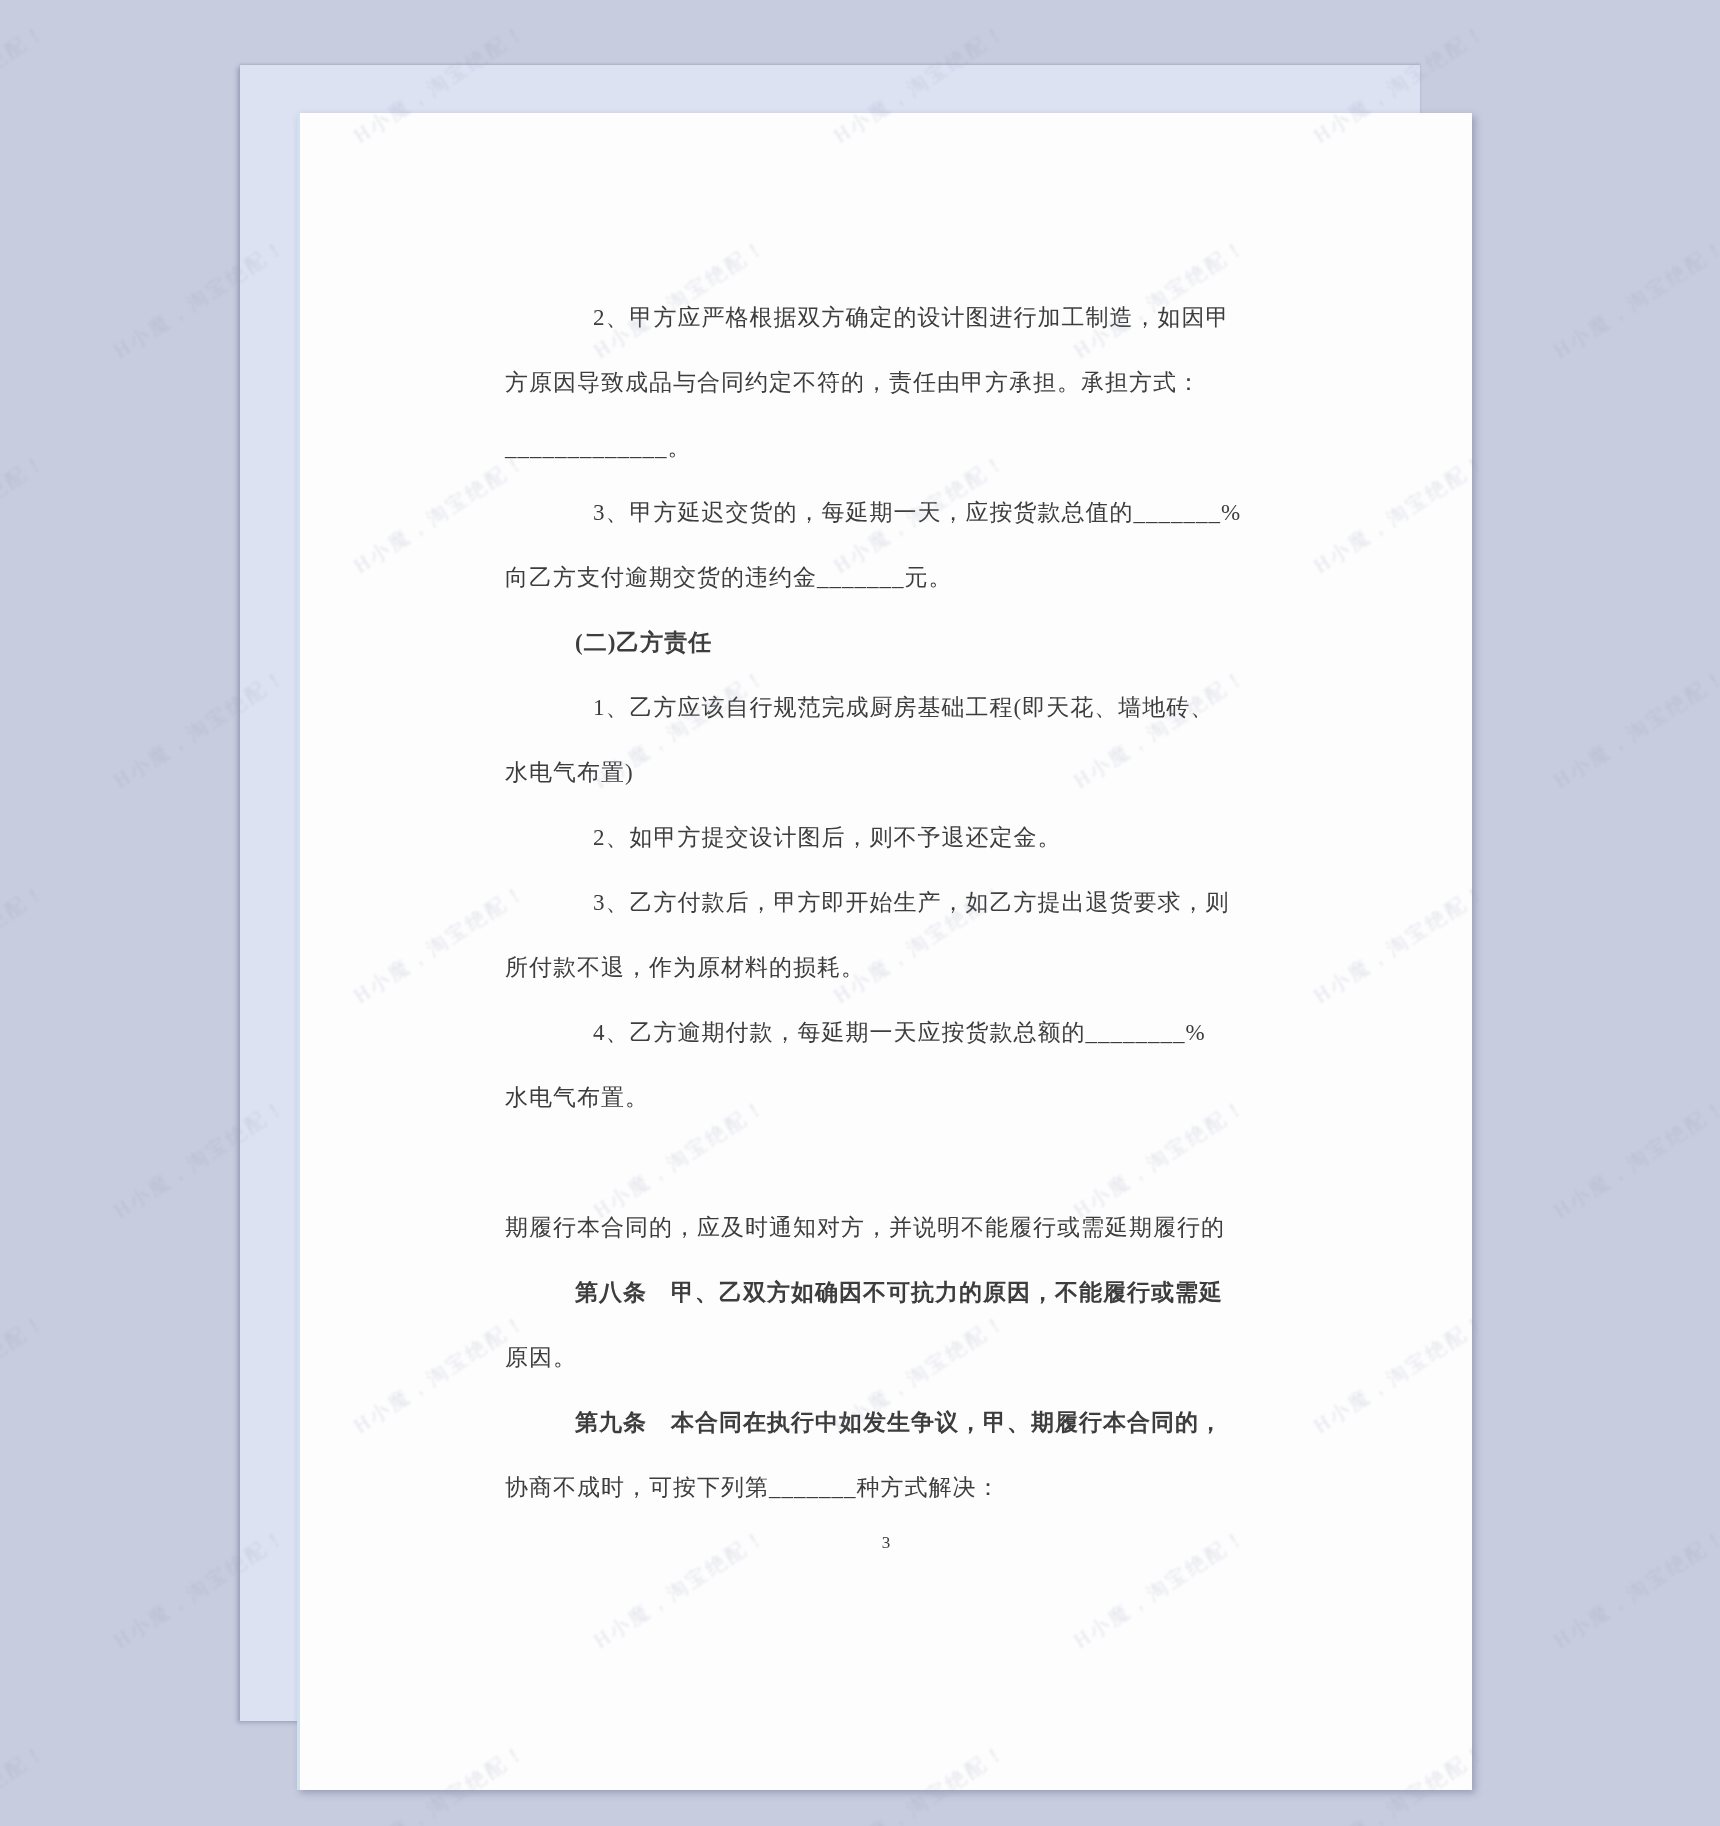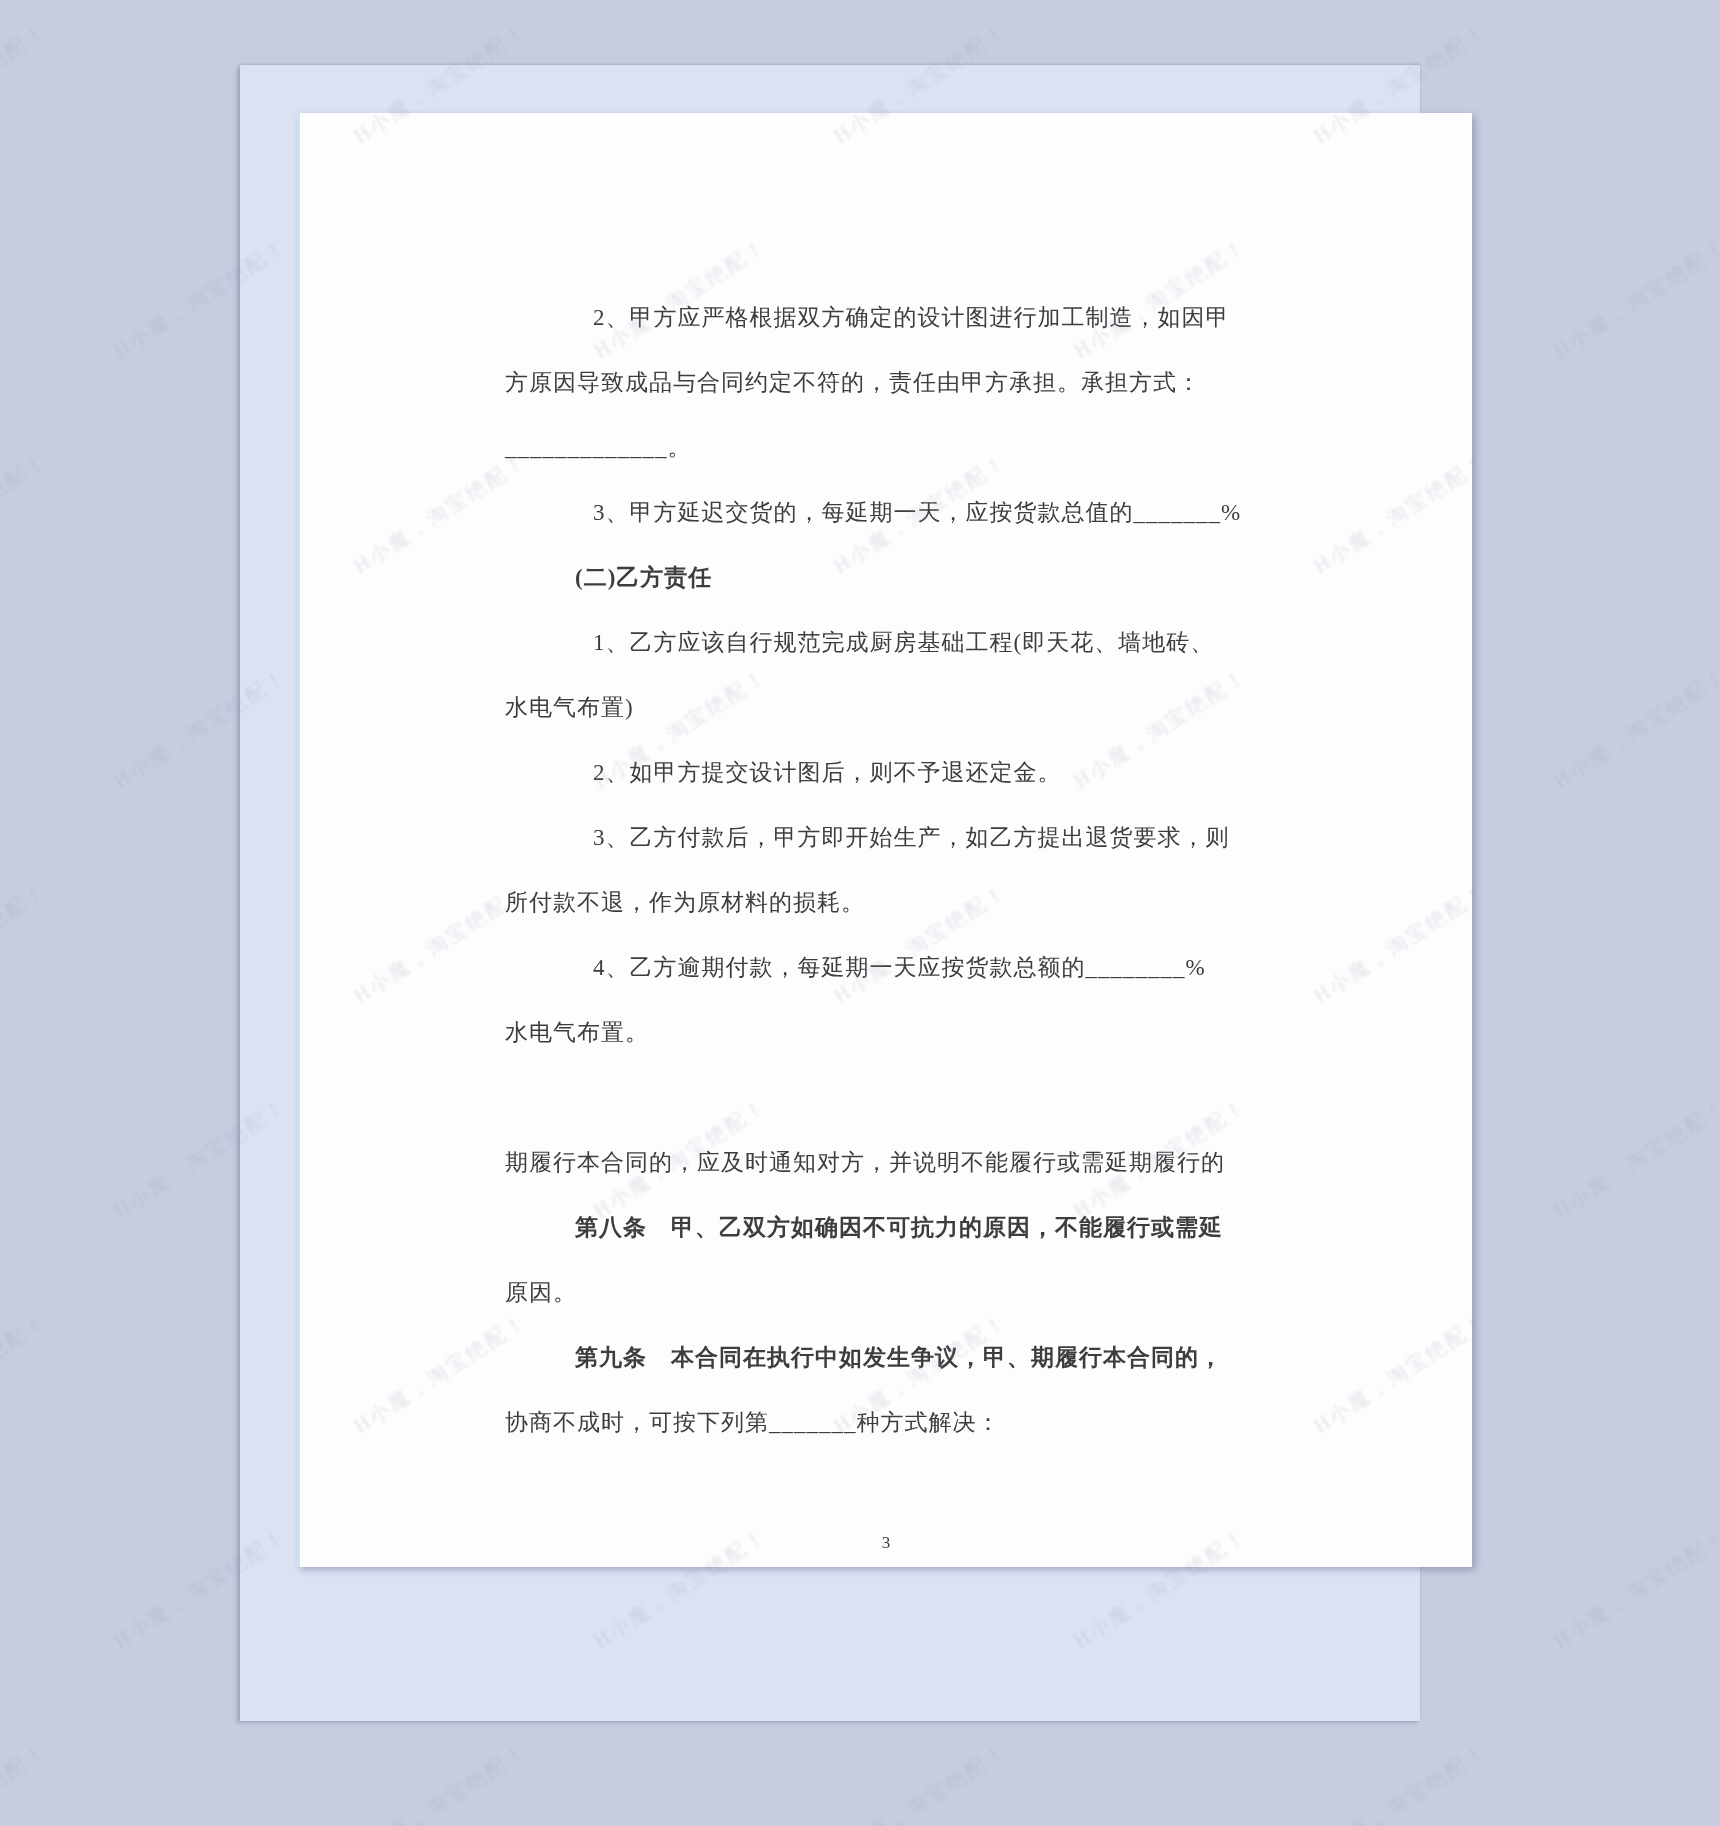--- a/index.html
+++ b/index.html
@@ -21,21 +21,21 @@
     width: 1180px;
     height: 1656px;
     background: #dde2f3;
     box-shadow: -3px 2px 4px rgba(95, 100, 135, 0.35), 0 -1px 2px rgba(95, 100, 135, 0.25);
   }
   .paper {
     position: absolute;
     left: 297px;
     top: 113px;
     width: 1175px;
-    height: 1454px;
+    height: 1677px;
     background: #fdfdfe;
     border-left: 3px solid #d2e1f0;
     box-sizing: border-box;
     box-shadow: 3px 3px 7px rgba(95, 100, 135, 0.45);
   }
   .text-block {
     position: absolute;
     left: 205px;
     right: 200px;
     top: 172px;
@@ -85,20 +85,21 @@
 <body>
 
 <div class="back-sheet"></div>
 
 <div class="paper">
   <div class="text-block">
     <div class="line indent-item">2、甲方应严格根据双方确定的设计图进行加工制造，如因甲</div>
     <div class="line">方原因导致成品与合同约定不符的，责任由甲方承担。承担方式：</div>
     <div class="line">_____________。</div>
     <div class="line indent-item">3、甲方延迟交货的，每延期一天，应按货款总值的_______%</div>
+    <div class="line">向乙方支付逾期交货的违约金_______元。</div>
     <div class="line indent-head">(二)乙方责任</div>
     <div class="line indent-item">1、乙方应该自行规范完成厨房基础工程(即天花、墙地砖、</div>
     <div class="line">水电气布置)</div>
     <div class="line indent-item">2、如甲方提交设计图后，则不予退还定金。</div>
     <div class="line indent-item">3、乙方付款后，甲方即开始生产，如乙方提出退货要求，则</div>
     <div class="line">所付款不退，作为原材料的损耗。</div>
     <div class="line indent-item">4、乙方逾期付款，每延期一天应按货款总额的________%</div>
     <div class="line">水电气布置。</div>
     <div class="line"></div>
     <div class="line">期履行本合同的，应及时通知对方，并说明不能履行或需延期履行的</div>

